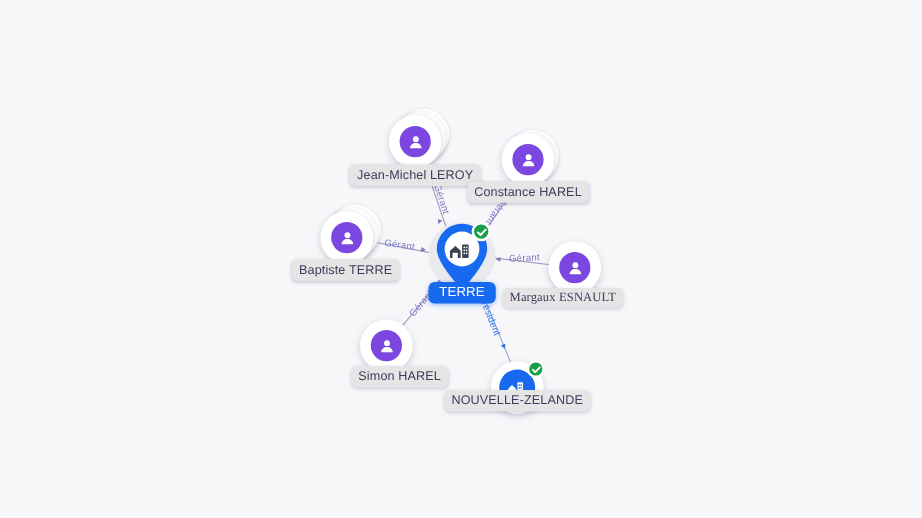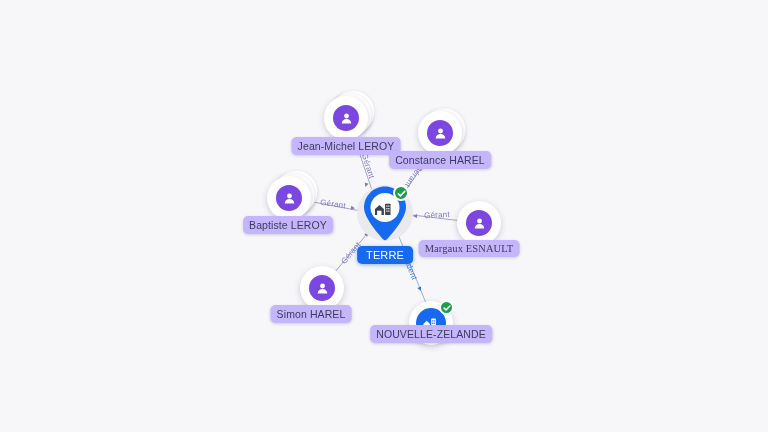--- a/index.html
+++ b/index.html
@@ -62,21 +62,21 @@
     width:16px;height:16px;border-radius:50%;
     background:#1a9e4b;border:2px solid #ffffff;
     display:flex;align-items:center;justify-content:center;
     box-sizing:border-box;
   }
 
   
   .label{
     position:absolute;transform:translate(-50%,0);
     white-space:nowrap;
-    background:#c4b5fd;
+    background:#e5e5e5;
     color:#3c3c5c;
     font-size:10.5px;
     padding:3px 6px;
     border-radius:5px;
     box-shadow:0 1px 3px rgba(40,40,90,.20);
     letter-spacing:.1px;
   }
   .label.primary{
     background:#1769f0;color:#ffffff;font-size:11px;
     border-radius:5px;padding:3px 9px;
@@ -145,21 +145,21 @@
         </g>
       </svg>
       <div class="pin-badge">
         <svg width="9" height="9" viewBox="0 0 10 10">
           <path d="M1.4 5.2 L3.8 7.6 L8.6 2.6" stroke="#ffffff" stroke-width="1.8" fill="none" stroke-linecap="round" stroke-linejoin="round"></path>
         </svg>
       </div>
     </div>
   </div>
 
-  <div class="label primary" id="center-label" style="left: 385px; top: 246px; text-align: right;">TERRE</div>
+  <div class="label primary" id="center-label" style="left: 385px; top: 235px; text-align: right;">TERRE</div>
 
   <div id="nodes-layer">
       <div class="node" style="left: 346px; top: 118px;">
         <div class="avatar-wrap">
           <div class="card s1"></div>
           <div class="card s2"></div>
           <div class="card front"></div>
           <div class="avatar-circle">
             <svg width="15" height="15" viewBox="0 0 16 16">
               <circle cx="8" cy="5.3" r="2.6" fill="#ffffff"></circle>
@@ -188,21 +188,21 @@
           <div class="card s2"></div>
           <div class="card front"></div>
           <div class="avatar-circle">
             <svg width="15" height="15" viewBox="0 0 16 16">
               <circle cx="8" cy="5.3" r="2.6" fill="#ffffff"></circle>
               <path d="M2.9 13.3 C2.9 10.3 5.2 8.6 8 8.6 C10.8 8.6 13.1 10.3 13.1 13.3 Z" fill="#ffffff"></path>
             </svg>
           </div>
         </div>
       </div>
-      <div class="label" style="left: 288px; top: 216px;">Baptiste LEROY</div>
+      <div class="label" style="left: 288px; top: 216px;">Baptiste TERRE</div>
       <div class="node" style="left: 479px; top: 223px;">
         <div class="avatar-wrap">
           <div class="card front"></div>
           <div class="avatar-circle">
             <svg width="15" height="15" viewBox="0 0 16 16">
               <circle cx="8" cy="5.3" r="2.6" fill="#ffffff"></circle>
               <path d="M2.9 13.3 C2.9 10.3 5.2 8.6 8 8.6 C10.8 8.6 13.1 10.3 13.1 13.3 Z" fill="#ffffff"></path>
             </svg>
           </div>
         </div>
@@ -212,21 +212,21 @@
         <div class="avatar-wrap">
           <div class="card front"></div>
           <div class="avatar-circle">
             <svg width="15" height="15" viewBox="0 0 16 16">
               <circle cx="8" cy="5.3" r="2.6" fill="#ffffff"></circle>
               <path d="M2.9 13.3 C2.9 10.3 5.2 8.6 8 8.6 C10.8 8.6 13.1 10.3 13.1 13.3 Z" fill="#ffffff"></path>
             </svg>
           </div>
         </div>
       </div>
-      <div class="label" style="left: 311px; top: 305px;">Simon HAREL</div>
+      <div class="label" style="left: 333px; top: 305px;">Simon HAREL</div>
       <div class="node" style="left: 431px; top: 323px;">
         <div class="company-wrap">
           <div class="card front"></div>
           <div class="company-disc">
             <svg width="18" height="18" viewBox="0 0 20 20">
               <g fill="#ffffff">
                 <path d="M1.5 11.2 L1.5 18 L9.0 18 L9.0 11.2 L5.2 7.6 Z"></path>
                 <rect x="10.2" y="5.0" width="5.2" height="13" rx="0.6"></rect>
                 <rect x="11.3" y="7.0" width="1.2" height="1.4" fill="#1769f0"></rect>
                 <rect x="13.1" y="7.0" width="1.2" height="1.4" fill="#1769f0"></rect>

